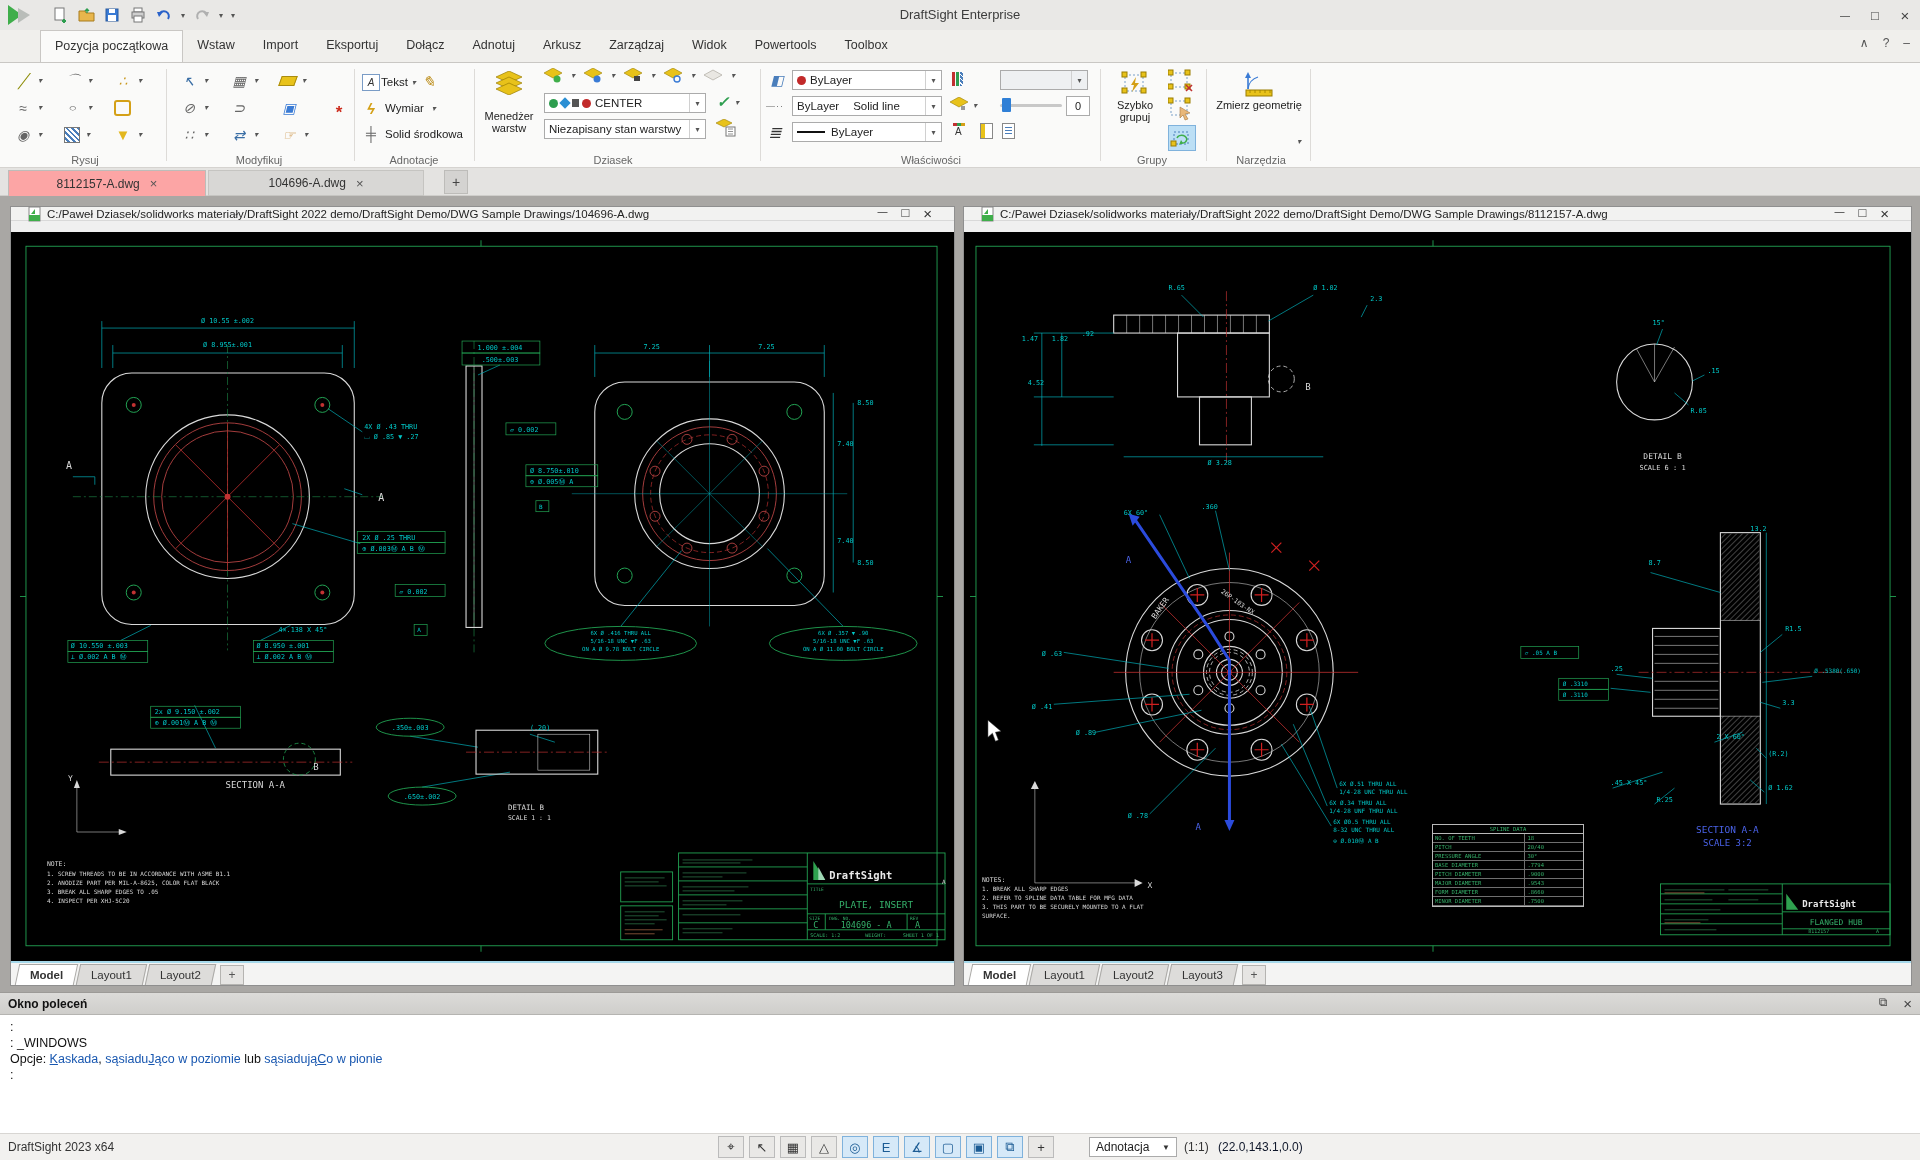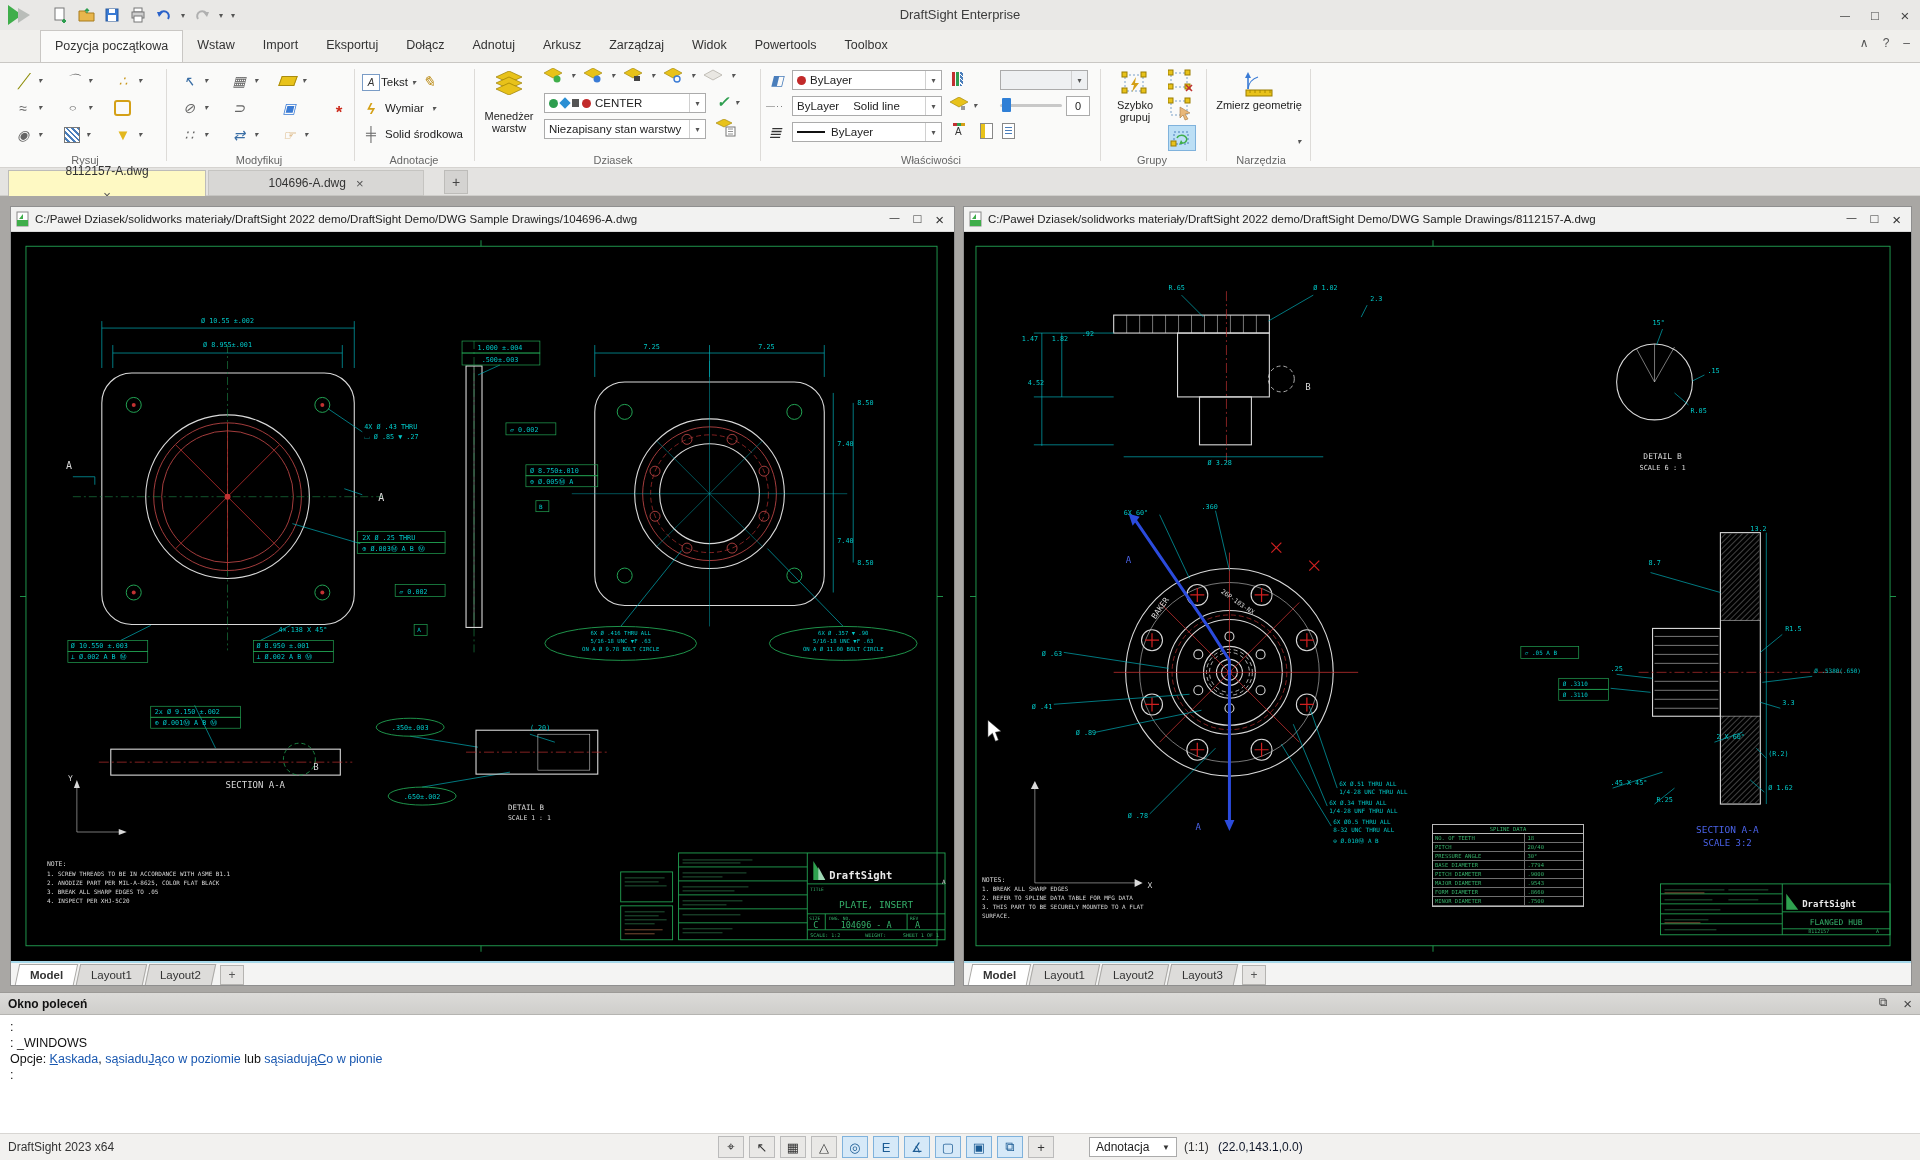--- a/index.html
+++ b/index.html
@@ -77,29 +77,29 @@
   .numbox{position:absolute;width:22px;height:18px;border:1px solid #ababab;background:#fff;font-size:11px;display:flex;align-items:center;justify-content:center;color:#222;}
   .aico{width:16px;height:16px;position:relative;}
   .aico::before{content:"";position:absolute;left:1px;top:0;width:12px;height:3px;background:linear-gradient(90deg,#c03030 33%,#2e9e4f 33%,#2e9e4f 66%,#d4a017 66%);}
   .aico::after{content:"A";position:absolute;left:3px;top:3px;font-size:10px;color:#333;}
   .page{width:11px;height:14px;border:1px solid #888;background:#fff;position:relative;}
   .page.y::before{content:"";position:absolute;left:0;top:0;width:4px;height:14px;background:#e8c21a;}
   .page.l::before{content:"";position:absolute;left:2px;top:3px;width:7px;height:1px;background:#4a7ebb;box-shadow:0 3px 0 #4a7ebb,0 6px 0 #4a7ebb;}
   
   #doctabs{position:absolute;left:0;top:168px;width:1920px;height:28px;background:#e4e3e1;border-bottom:1px solid #cfcecb;box-sizing:border-box;}
   .dtab{position:absolute;top:2px;height:26px;display:flex;align-items:center;justify-content:center;font-size:12px;color:#333;gap:10px;}
-  .dtab.active{background:#fef9c3;border:1px solid #bdbcb9;border-bottom:none;box-sizing:border-box;flex-direction:column;}
+  .dtab.active{background:#fca5a5;border:1px solid #bdbcb9;border-bottom:none;box-sizing:border-box;}
   .dtab.inactive{background:#d8d7d5;border:1px solid #c5c4c1;box-sizing:border-box;}
   .tclose::after{content:"×";font-size:13px;color:#555;}
   .plusbtn{position:absolute;width:24px;height:24px;top:2px;background:#d4d3d1;border:1px solid #bdbcb9;display:flex;align-items:center;justify-content:center;font-size:14px;color:#444;box-sizing:border-box;}
   .plusbtn::after{content:"+";}
   
   #mdi{position:absolute;left:0;top:196px;width:1920px;height:796px;background:#a9a7a4;}
   .cwin{position:absolute;top:10px;height:780px;background:#f0f0f0;border:1px solid #8f8f8f;box-sizing:border-box;}
-  .cwin-title{position:absolute;left:0;top:0;right:0;height:25px;background:#f2f2f1;display:flex;align-items:center;padding:0 4px;box-sizing:border-box;border-bottom:1px solid #d9d9d9;}
+  .cwin-title{position:absolute;left:0;top:0;right:0;height:14px;background:#f2f2f1;display:flex;align-items:center;padding:0 16px;box-sizing:border-box;border-bottom:1px solid #d9d9d9;}
   .cwin-path{font-size:11.5px;color:#222;margin-left:4px;white-space:nowrap;overflow:hidden;}
   .wbtns{margin-left:auto;display:flex;gap:14px;padding-right:6px;}
   .wb{font-size:11px;color:#333;}
   .canvas{position:absolute;left:0;top:25px;background:#000;overflow:hidden;}
   .sheetbar{position:absolute;left:0;right:0;bottom:0;height:24px;background:#f4f4f3;border-top:2px solid #a5d8ea;display:flex;align-items:flex-end;padding-left:6px;box-sizing:border-box;}
   .stab{height:20px;line-height:20px;padding:0 12px;font-size:11.5px;color:#333;background:#dddcda;border:1px solid #a9a8a5;border-bottom:none;margin-right:2px;transform:skewX(-12deg);}
   .stab>span{display:inline-block;transform:skewX(12deg);}
   .stab.active{background:#ffffff;font-weight:bold;}
   .saplus{height:18px;width:22px;background:#e6e5e3;border:1px solid #b5b4b1;margin-left:4px;font-size:12px;color:#555;text-align:center;line-height:18px;}
   .saplus::after{content:"+";}

